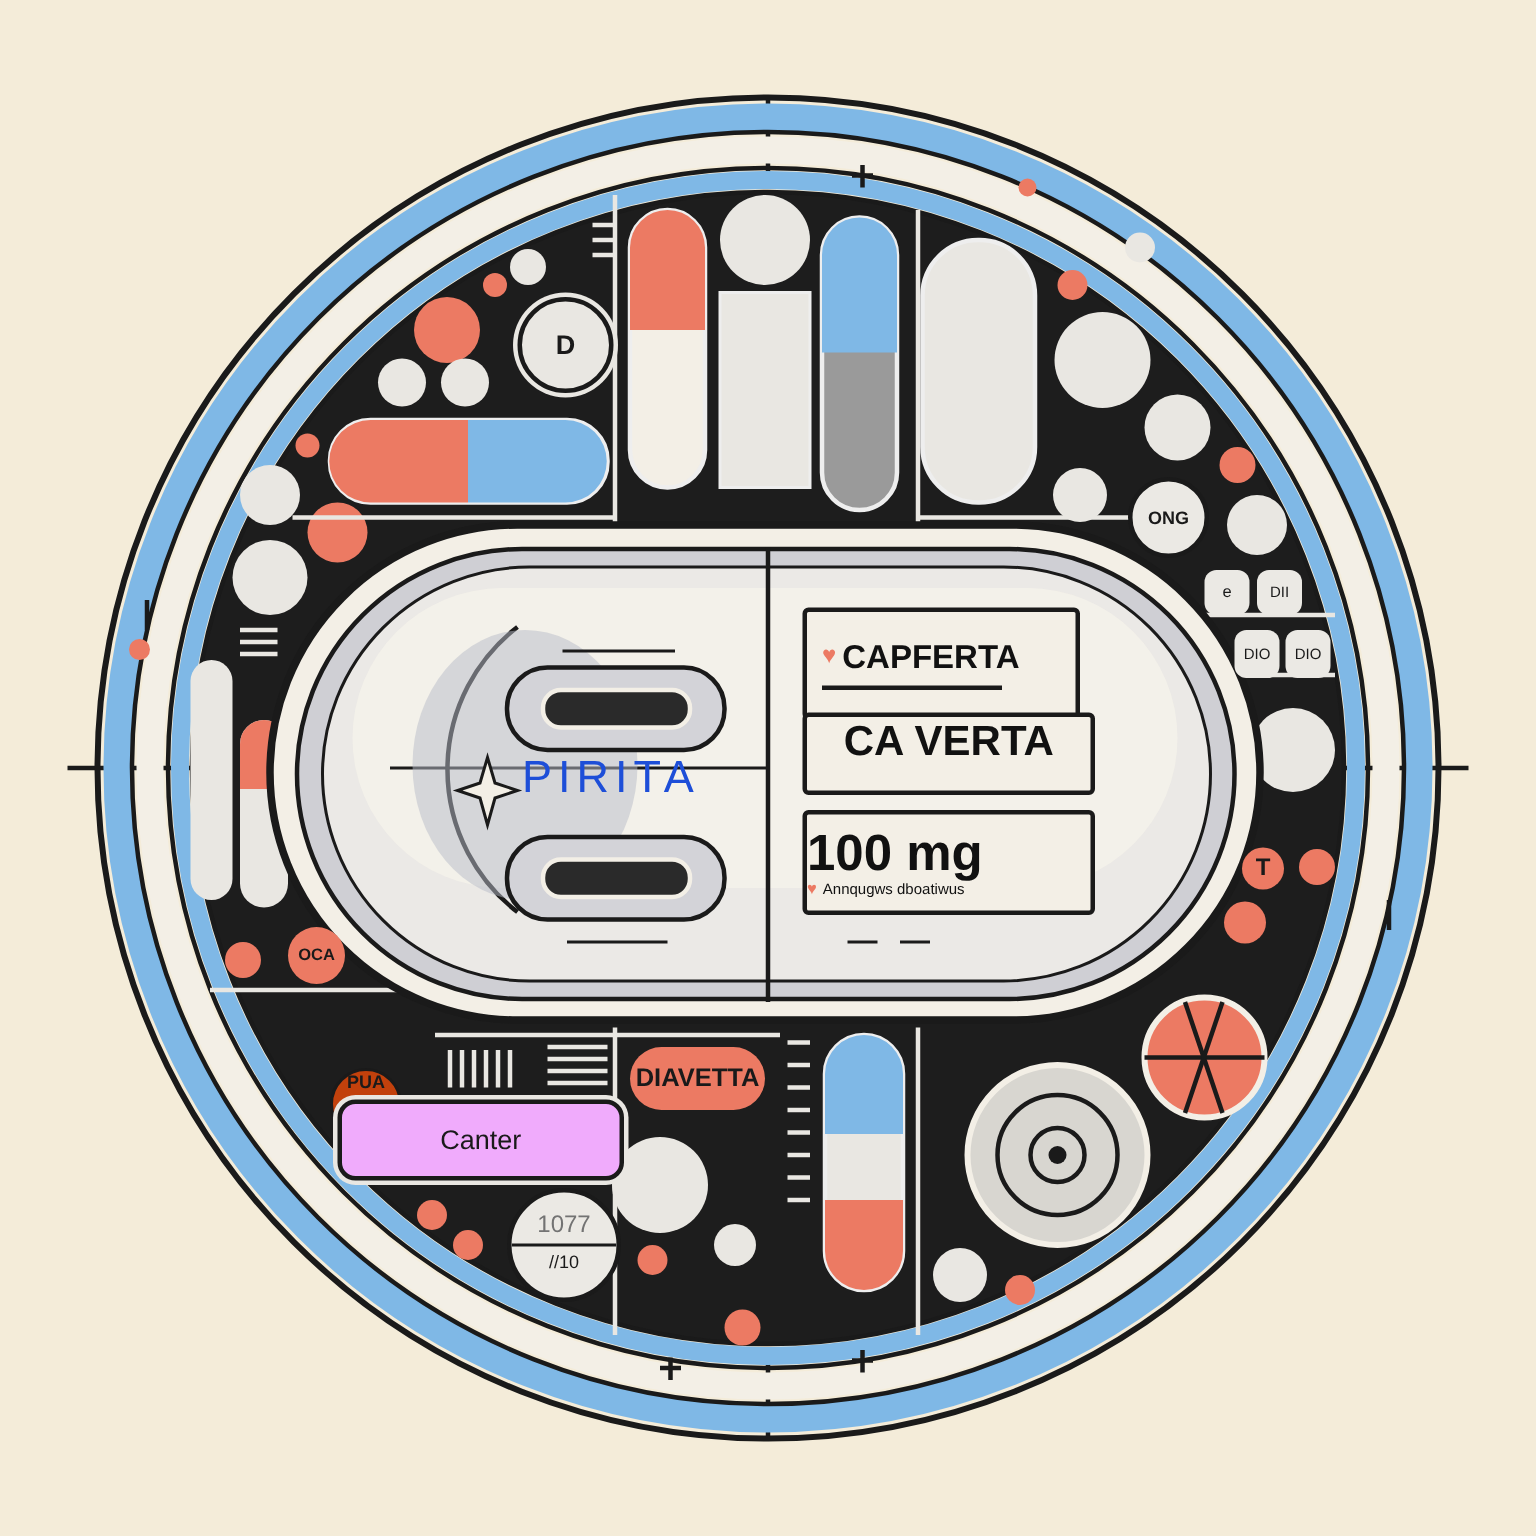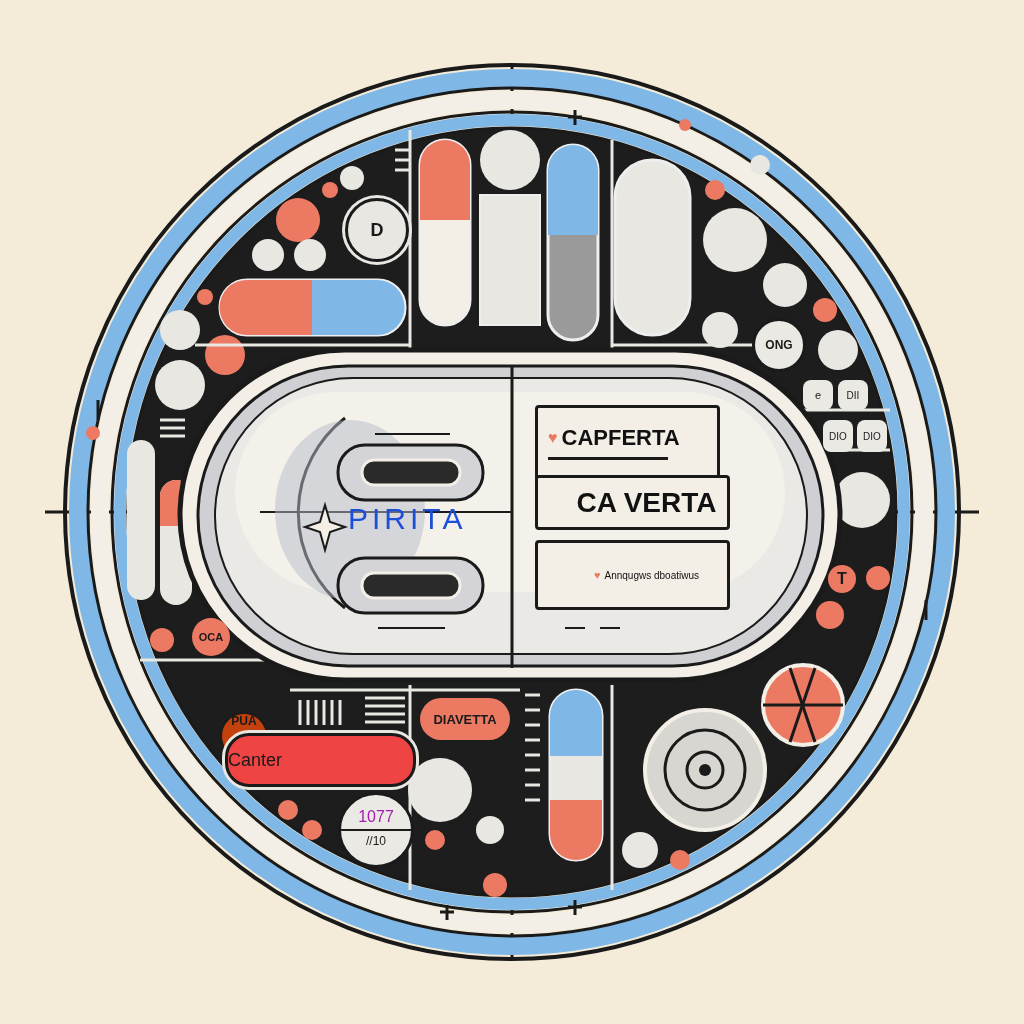--- a/index.html
+++ b/index.html
@@ -1,19 +1,19 @@
 <!DOCTYPE html>
 <html><head>
 <meta charset="utf-8">
 <style>
   html, body { margin:0; padding:0; }
   body { width:1024px; height:1024px; background:#f4ecd9; position:relative; overflow:hidden; font-family:"Liberation Sans", sans-serif; }
   .abs { position:absolute; }
   svg { display:block; }
-  .panel { position:absolute; background:#f3efe6; border:3px solid #1a1a1a; border-radius:4px; box-sizing:border-box; display:flex; align-items:center; justify-content:center; color:#111; font-weight:bold; font-family:"Liberation Sans", sans-serif;padding-left:28px; }
+  .panel { position:absolute; background:#f3efe6; border:3px solid #1a1a1a; border-radius:4px; box-sizing:border-box; display:flex; justify-content:center; color:#111; font-weight:bold; font-family:"Liberation Sans", sans-serif; }
 </style>
 </head>
 <body>
 
 <div class="abs" style="left:0;top:0;width:1024px;height:1024px;">
   <svg width="1024" height="1024" viewBox="0 0 1024 1024">
 
     <line x1="45" y1="512" x2="130" y2="512" stroke="#1a1a1a" stroke-width="3"></line>
     <line x1="894" y1="512" x2="979" y2="512" stroke="#1a1a1a" stroke-width="3"></line>
     <line x1="512" y1="65" x2="512" y2="120" stroke="#1a1a1a" stroke-width="3"></line>
@@ -173,51 +173,52 @@
     <div style="display:flex;align-items:center;gap:4px;">
       <span style="color:#ec7a63;font-size:16px;">♥</span>
       <span style="font-size:22px;">CAPFERTA</span>
     </div>
     <div style="width:120px;height:3px;background:#1a1a1a;margin-top:6px;"></div>
   </div>
   <div class="panel" style="left:0;top:70px;width:195px;height:55px;">
     <span style="font-size:28px;">CA VERTA</span>
   </div>
   <div class="panel" style="left:0;top:135px;width:195px;height:70px;flex-direction:column;">
+    <span style="font-size:34px;line-height:36px;">100 mg</span>
     <div style="display:flex;align-items:center;gap:4px;">
       <span style="color:#ec7a63;font-size:11px;">♥</span>
       <span style="font-size:10px;font-weight:normal;">Annqugws dboatiwus</span>
     </div>
   </div>
 </div>
 
 <div class="abs" style="left:345px;top:198px;width:58px;height:58px;border-radius:50%;background:#e9e7e2;border:3px solid #1a1a1a;box-shadow:0 0 0 3px #e9e7e2;display:flex;align-items:center;justify-content:center;">
   <span style="font-weight:bold;font-size:18px;color:#1a1a1a;">D</span>
 </div>
 
 <div class="abs" style="left:192px;top:618px;width:38px;height:38px;border-radius:50%;background:#ec7a63;display:flex;align-items:center;justify-content:center;">
   <span style="font-size:11px;font-weight:bold;color:#1a1a1a;">OCA</span>
 </div>
 
 <div class="abs" style="left:220px;top:712px;width:44px;height:44px;border-radius:50%;background:#c2410c;border:2px solid #1a1a1a;display:flex;align-items:flex-start;justify-content:center;">
   <span style="font-size:12px;font-weight:bold;color:#1a1a1a;">PUA</span>
 </div>
 
-<div class="abs" style="left:225px;top:733px;width:185px;height:48px;border-radius:24px;background:#ef4444;border:3px solid #1a1a1a;box-shadow:0 0 0 3px #e9e7e2;display:flex;align-items:center;justify-content:flex-start;">
+<div class="abs" style="left:225px;top:733px;width:185px;height:48px;border-radius:12px;background:#f0abfc;border:3px solid #1a1a1a;box-shadow:0 0 0 3px #e9e7e2;display:flex;align-items:center;justify-content:center;">
   <span style="font-size:18px;color:#1a1a1a;">Canter</span>
 </div>
 
 <div class="abs" style="left:338px;top:792px;width:70px;height:70px;border-radius:50%;background:#ebe9e4;border:3px solid #1a1a1a;overflow:hidden;">
-  <div style="text-align:center;font-size:16px;color:#a21caf;margin-top:13px;">1077</div>
+  <div style="text-align:center;font-size:16px;color:#737373;margin-top:13px;">1077</div>
   <div style="height:2px;background:#1a1a1a;margin:3px 0;"></div>
   <div style="text-align:center;font-size:12px;color:#1a1a1a;">//10</div>
 </div>
 
 <div class="abs" style="left:420px;top:698px;width:90px;height:42px;border-radius:21px;background:#ec7a63;display:flex;align-items:center;justify-content:center;">
-  <span style="font-size:13px;font-weight:bold;color:#1a1a1a;">DIAVETTA</span>
+  <span style="font-size:17px;font-weight:bold;color:#1a1a1a;">DIAVETTA</span>
 </div>
 
 <div class="abs" style="left:752px;top:318px;width:48px;height:48px;border-radius:50%;background:#ebe9e4;border:3px solid #1a1a1a;display:flex;align-items:center;justify-content:center;">
   <span style="font-size:12px;font-weight:bold;color:#1a1a1a;">ONG</span>
 </div>
 
 <div class="abs" style="left:803px;top:380px;width:30px;height:30px;border-radius:8px;background:#ebe9e4;display:flex;align-items:center;justify-content:center;">
   <span style="font-size:11px;color:#1a1a1a;">e</span>
 </div>
 <div class="abs" style="left:838px;top:380px;width:30px;height:30px;border-radius:8px;background:#ebe9e4;display:flex;align-items:center;justify-content:center;">

